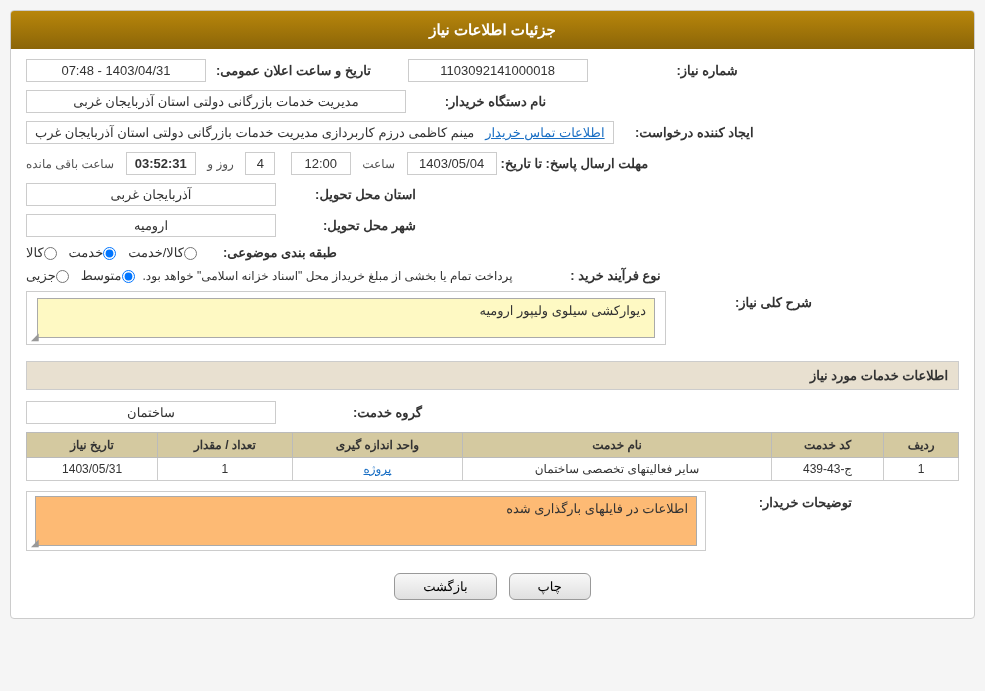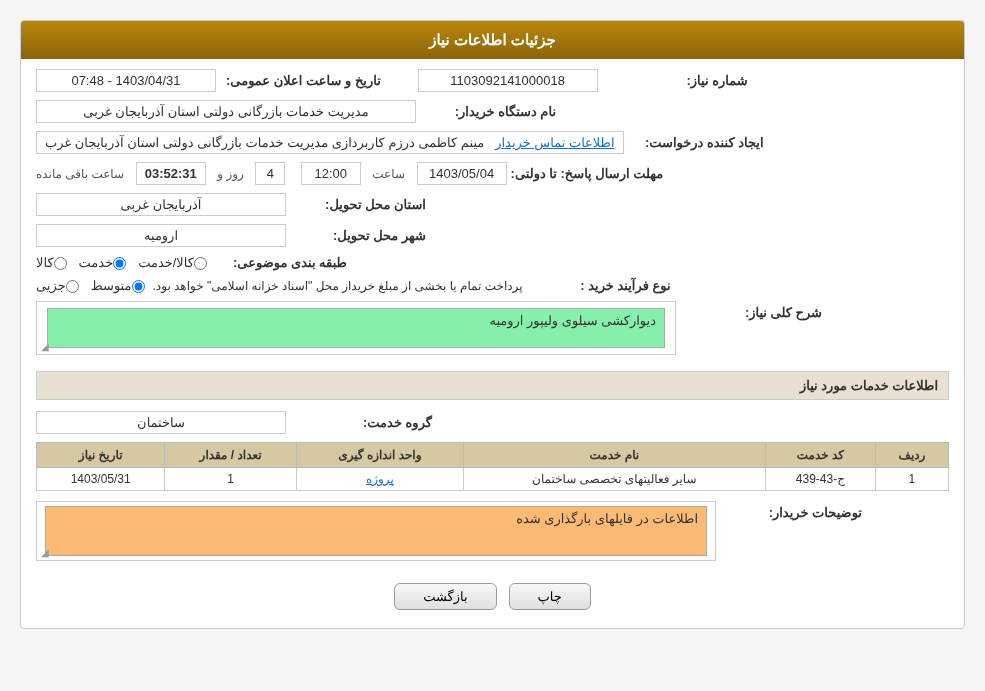--- a/index.html
+++ b/index.html
@@ -7,21 +7,21 @@
       font-family: Tahoma, Arial, sans-serif;
       font-size: 13px;
       background: #f0f0f0;
       direction: rtl;
       color: #333;
     }
     .page-wrapper {
       width: 985px;
       min-height: 691px;
       background: #f5f5f5;
-      padding: 20px;
+      padding: 10px;
     }
     .main-card {
       background: #fff;
       border: 1px solid #ccc;
       border-radius: 4px;
       overflow: hidden;
     }
     .card-header {
       background: linear-gradient(to bottom, #b8860b, #8b6508);
       color: #fff;
@@ -124,21 +124,21 @@
       min-height: 50px;
       text-align: right;
       margin-bottom: 8px;
       direction: rtl;
       position: relative;
     }
     .sharh-box-inner {
       min-height: 40px;
       border: 1px solid #aaa;
       padding: 4px 8px;
-      background: #86efac;
+      background: #fef9c3;
       text-align: right;
     }
     .resize-handle {
       position: absolute;
       bottom: 2px;
       left: 4px;
       font-size: 10px;
       color: #999;
     }
     .group-service-row {
@@ -247,21 +247,21 @@
       <div class="name-row">
         <span class="info-label bold-label">ایجاد کننده درخواست:</span>
         <span style="border:1px solid #ccc; padding:3px 8px; background:#fff; min-width:380px; text-align:right; display:inline-block;">
           <span class="link-blue">اطلاعات تماس خریدار</span>
           &nbsp;
           <span>مینم کاظمی درزم کاربردازی مدیریت خدمات بازرگانی دولتی استان آذربایجان غرب</span>
         </span>
       </div>
 
       <div class="mohlat-row">
-        <span class="info-label bold-label">مهلت ارسال پاسخ: تا دولتی:</span>
+        <span class="info-label bold-label">مهلت ارسال پاسخ: تا تاریخ:</span>
         <span class="mohlat-box" style="min-width:90px;">1403/05/04</span>
         &nbsp;
         <span class="mohlat-label-sm">ساعت</span>
         &nbsp;
         <span class="mohlat-box" style="min-width:60px;">12:00</span>
         &nbsp;&nbsp;
         <span class="mohlat-box" style="min-width:30px;">4</span>
         &nbsp;
         <span class="mohlat-label-sm">روز و</span>
         &nbsp;

